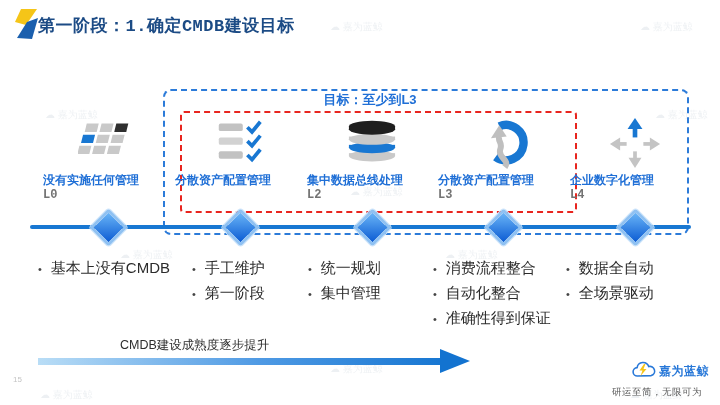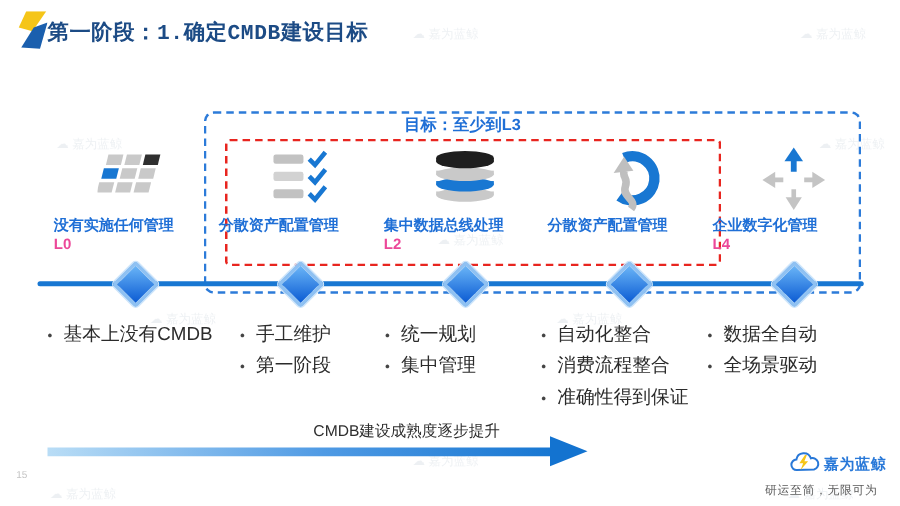--- a/index.html
+++ b/index.html
@@ -29,21 +29,21 @@
   }
   .goal-label{
     left:270px;top:91px;width:200px;text-align:center;
     font-size:13px;font-weight:bold;color:#1f6fd6;
   }
 
   
   .col{width:130px;text-align:left;}
   .col .icon-wrap{height:54px;margin-bottom:3px;display:flex;align-items:center;justify-content:center;}
   .lvl-name{font-size:12px;font-weight:bold;color:#1f6fd6;line-height:15px;}
-  .lvl-code{font-size:12px;font-weight:bold;color:#ec4899;line-height:15px;}
+  .lvl-code{font-size:12px;font-weight:bold;color:#737373;line-height:15px;font-family:Liberation Mono, monospace;}
   .col0{left:43px;top:116px;}
   .col1{left:175px;top:116px;}
   .col2{left:307px;top:116px;}
   .col3{left:438px;top:116px;}
   .col4{left:570px;top:116px;}
 
   
   .timeline{left:30px;top:225px;width:661px;height:4px;background:#1877d2;border-radius:2px;}
   .diamond{
     width:21px;height:21px;top:214px;
@@ -56,21 +56,21 @@
 
   
   .bullets{width:150px;top:256px;}
   .bullets div{
     font-size:15px;color:#2b2b2b;line-height:24px;text-align:left;white-space:nowrap;
   }
   .bullets div::before{content:"•";color:#444;margin-right:9px;font-size:11px;}
   .b0{left:38px;} .b1{left:192px;} .b2{left:308px;} .b3{left:433px;} .b4{left:566px;}
 
   
-  .maturity-label{left:120px;top:337px;width:280px;text-align:right;font-size:12.5px;color:#2e2e2e;}
+  .maturity-label{left:120px;top:337px;width:280px;text-align:left;font-size:12.5px;color:#2e2e2e;}
   .maturity-bar{
     left:38px;top:358px;width:402px;height:7px;
     background:linear-gradient(90deg,#b9ddf6,#4f9ae4 55%,#1877d2);
   }
   .maturity-head{
     left:440px;top:349px;width:0;height:0;
     border-top:12px solid transparent;border-bottom:12px solid transparent;
     border-left:30px solid #1373d0;
   }
 
@@ -166,20 +166,21 @@
 
 <div class="abs col col3">
   <div class="icon-wrap">
     <svg width="60" height="52" viewBox="0 0 64 56">
       <path d="M28 10 A19 19 0 1 1 24 43" stroke="#1877d2" stroke-width="9" fill="none"></path>
       <path d="M34 54 C40 46 26 44 29 35 C32 27 26 27 28 21" stroke="#bfbfbf" stroke-width="6.5" fill="none"></path>
       <polygon points="19,23 28,9 36,21" fill="#bfbfbf"></polygon>
     </svg>
   </div>
   <div class="lvl-name">分散资产配置管理</div>
+  <div class="lvl-code">L3</div>
 </div>
 
 <div class="abs col col4">
   <div class="icon-wrap">
     <svg width="60" height="52" viewBox="0 0 64 56">
       <path d="M32 22 V11" stroke="#1877d2" stroke-width="5"></path>
         <polygon points="24,13 32,1 40,13" fill="#1877d2"></polygon>
       <path d="M23 29 H14" stroke="#c4c4c4" stroke-width="4"></path>
         <polygon points="16,22 5,29 16,36" fill="#c4c4c4"></polygon>
       <path d="M41 29 H50" stroke="#c4c4c4" stroke-width="4"></path>
@@ -204,22 +205,22 @@
 </div>
 <div class="abs bullets b1">
   <div>手工维护</div>
   <div>第一阶段</div>
 </div>
 <div class="abs bullets b2">
   <div>统一规划</div>
   <div>集中管理</div>
 </div>
 <div class="abs bullets b3">
+  <div>消费流程整合</div>
   <div>自动化整合</div>
-  <div>消费流程整合</div>
   <div>准确性得到保证</div>
 </div>
 <div class="abs bullets b4">
   <div>数据全自动</div>
   <div>全场景驱动</div>
 </div>
 
 <div class="abs maturity-label">CMDB建设成熟度逐步提升</div>
 <div class="abs maturity-bar"></div>
 <div class="abs maturity-head"></div>

